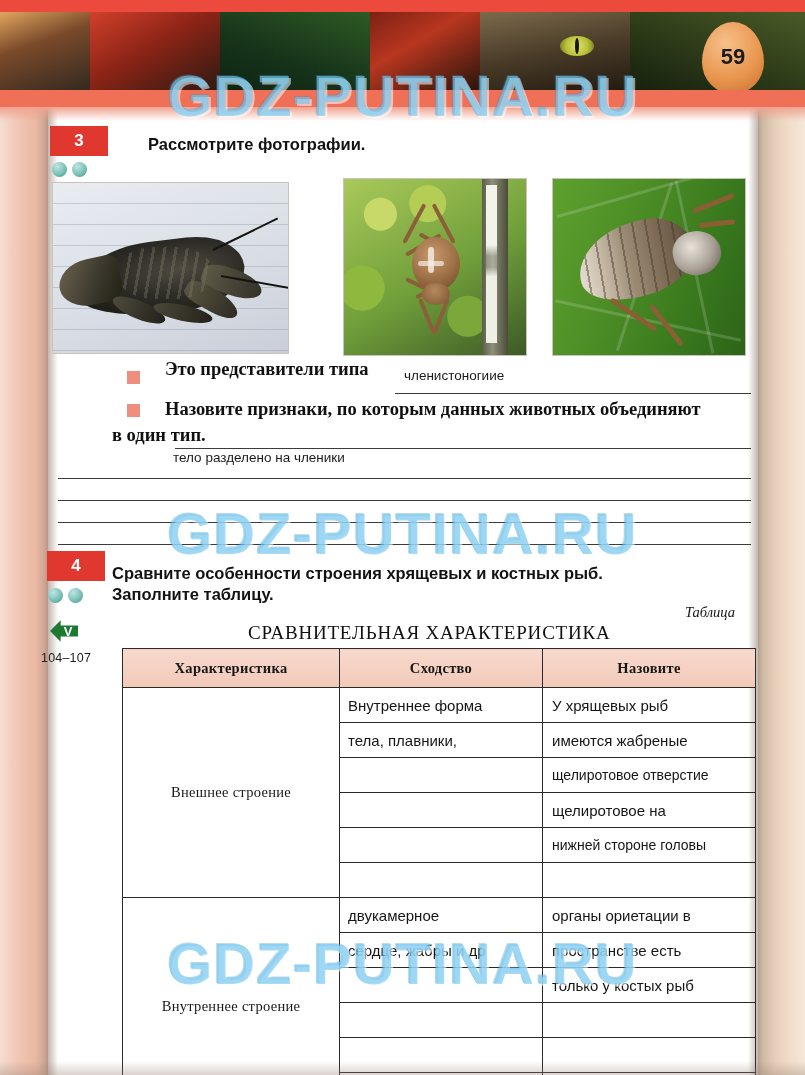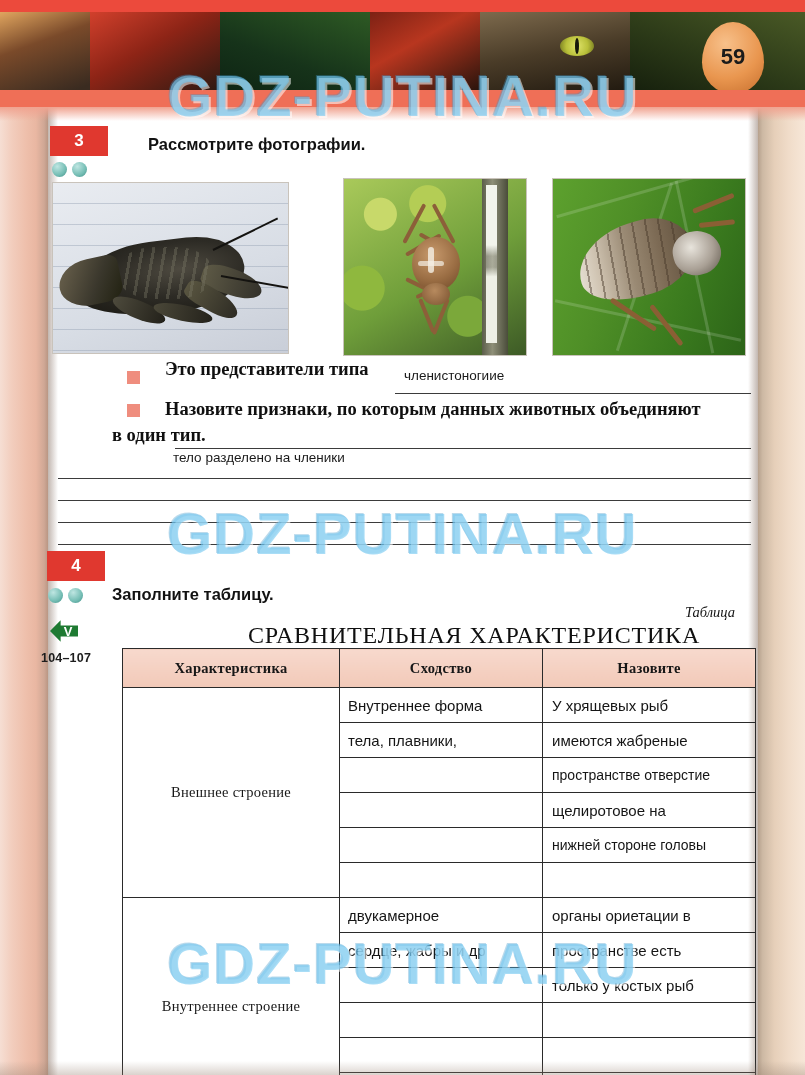--- a/index.html
+++ b/index.html
@@ -77,21 +77,21 @@
     position:absolute;width:28px;height:28px;
     color:#fff;font-weight:bold;font-size:13px;
     display:flex;align-items:center;justify-content:center;
   }
   .arrow-green:before{
     content:"";position:absolute;inset:0;
     background:#1e7a32;
     clip-path:polygon(0% 50%,38% 12%,38% 30%,100% 30%,100% 70%,38% 70%,38% 88%);
   }
   .arrow-green span{position:relative;z-index:2;left:4px;top:0px;}
-  .pages-ref{position:absolute;font-size:12.5px;font-weight:bold;color:#1d1d1d;letter-spacing:.2px;}
+  .pages-ref{position:absolute;font-size:12.5px;font-weight:normal;color:#1d1d1d;letter-spacing:.2px;}
 
   
   .task-text{
     position:absolute;font-size:16.5px;font-weight:bold;color:#121212;
     line-height:20px;
   }
   .serif-q{
     position:absolute;font-family:"Liberation Serif", serif;font-size:18.5px;color:#101010;
     line-height:24px;font-weight:600;
   }
@@ -145,21 +145,21 @@
   .beetle{position:absolute;left:24px;top:44px;width:118px;height:74px;transform:rotate(-18deg);
      background:linear-gradient(95deg,#e8e2d6 0%,#cfc3b1 18%,#9a8a74 45%,#7d6b55 70%,#5d4e3b 100%);
      border-radius:52% 40% 45% 55% / 58% 52% 48% 42%;}
   .beetle-lines{position:absolute;inset:0;border-radius:inherit;
      background:repeating-linear-gradient(98deg,rgba(70,55,40,.45) 0 2px,rgba(0,0,0,0) 2px 13px);}
   .beetle-head{position:absolute;left:120px;top:52px;width:48px;height:44px;transform:rotate(-12deg);
      background:radial-gradient(circle at 40% 35%,#e8e4dc,#a9a095 55%,#5b5348);border-radius:46% 54% 50% 50%;}
   .antl{position:absolute;background:#8a5f34;height:5px;border-radius:3px;transform-origin:left center;}
 
   
-  .tbl-title{position:absolute;font-family:"Liberation Serif", serif;font-size:24px;
+  .tbl-title{position:absolute;font-family:"Liberation Serif", serif;font-size:19px;
      letter-spacing:.8px;color:#101010;}
   .tbl-label{position:absolute;font-family:"Liberation Serif", serif;font-style:italic;
      font-size:14.5px;color:#151515;}
   table.cmp{position:absolute;border-collapse:collapse;table-layout:fixed;}
   table.cmp td,table.cmp th{border:1.4px solid #2a2a2a;padding:0;}
   table.cmp thead th{
      background:linear-gradient(to bottom,#f7d9cd,#f2c9b8);
      font-family:"Liberation Serif", serif;font-weight:bold;font-size:14.5px;color:#171717;
      height:38px;letter-spacing:.3px;
   }
@@ -286,20 +286,21 @@
   </div>
   <div class="dots" style="left:48px;top:588px;">
     <span class="dot"></span>
     <span class="dot"></span>
   </div>
   <div class="arrow-green" style="left:50px;top:617px;">
     <span>V</span>
   </div>
   <div class="pages-ref" style="left:41px;top:651px;">104–107</div>
 
+  <div class="task-text" style="left:112px;top:563px;">Сравните особенности строения хрящевых и костных рыб.</div>
   <div class="task-text" style="left:112px;top:584px;">Заполните таблицу.</div>
 
   <div class="tbl-label" style="left:685px;top:604px;">Таблица</div>
   <div class="tbl-title" style="left:248px;top:622px;">СРАВНИТЕЛЬНАЯ ХАРАКТЕРИСТИКА</div>
 
   <table class="cmp" style="left:122px;top:648px;width:630px;">
     <thead>
       <tr>
         <th style="width:216px;">Характеристика</th>
         <th style="width:202px;">Сходство</th>
@@ -323,21 +324,21 @@
           </td>
         <td class="cell r">
             <span class="ans">имеются жабреные</span>
           </td>
       </tr>
       <tr>
         <td class="cell">
             <span class="ans"></span>
           </td>
         <td class="cell r">
-            <span class="ans" style="font-size:14px;">пространстве отверстие</span>
+            <span class="ans" style="font-size:14px;">щелиротовое отверстие</span>
           </td>
       </tr>
       <tr>
         <td class="cell">
             <span class="ans"></span>
           </td>
         <td class="cell r">
             <span class="ans">щелиротовое на</span>
           </td>
       </tr>

